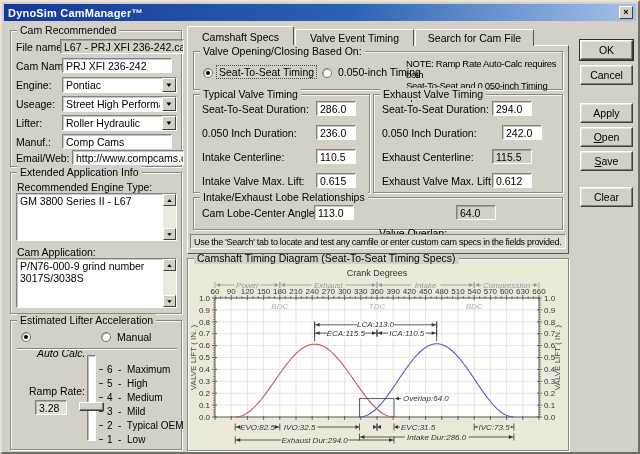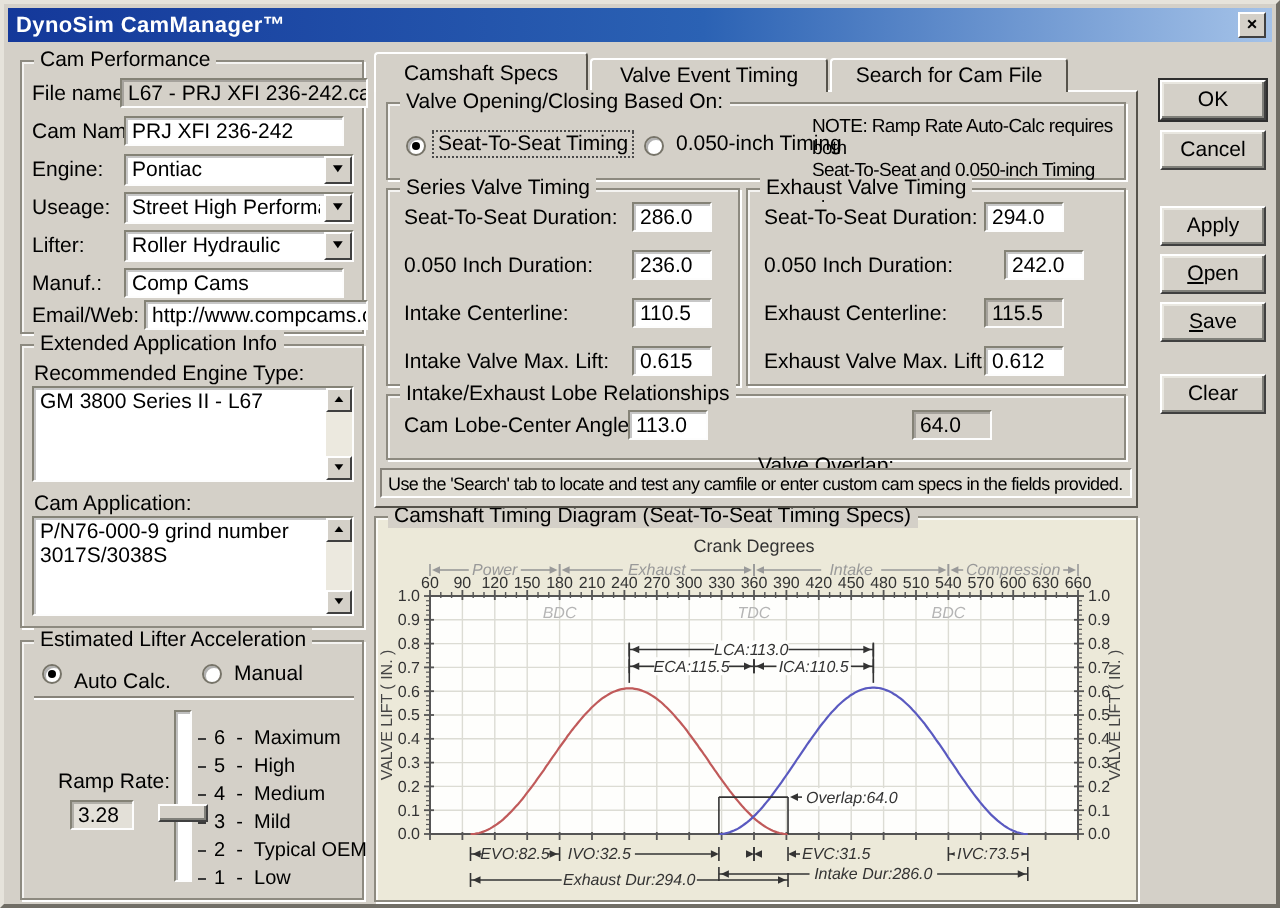--- a/index.html
+++ b/index.html
@@ -80,21 +80,21 @@
 <div id="win">
 
   <div class="titlebar">
     <span class="title">DynoSim CamManager™</span>
     <span class="closebtn">
         <span>×</span>
       </span>
   </div>
 
   <div class="group" style="left:8px;top:28px;width:172px;height:137px;">
-    <span class="legend">Cam Performance</span>
+    <span class="legend">Cam Recommended</span>
     <div class="crow" style="top:8px;">
       <span class="lbl">File name:</span>
       <div class="tbox ro" style="left:44px;width:124px;">L67 - PRJ XFI 236-242.cam</div>
     </div>
     <div class="crow" style="top:27px;">
       <span class="lbl">Cam Name:</span>
       <div class="tbox" style="left:46px;width:110px;">PRJ XFI 236-242</div>
     </div>
     <div class="crow" style="top:46px;">
       <span class="lbl">Engine:</span>
@@ -158,21 +158,21 @@
         <div class="sbbtn bot">
             <i>▼</i>
           </div>
       </div>
     </div>
   </div>
 
   <div class="group" style="left:8px;top:318px;width:172px;height:130px;">
     <span class="legend">Estimated Lifter Acceleration</span>
     <span class="radio checked" style="left:10px;top:11px;"></span>
-    <span class="rlabel" style="left:24px;top:14px;">Auto Calc.</span>
+    <span class="rlabel" style="left:24px;top:26px;font-style:italic;">Auto Calc.</span>
     <span class="radio" style="left:90px;top:11px;"></span>
     <span class="rlabel" style="left:104px;top:10px;">Manual</span>
     <div class="hr" style="left:6px;top:27px;width:160px;"></div>
     <span class="lbl" style="position:absolute;left:18px;top:64px;">Ramp Rate:</span>
     <div class="tbox" style="left:24px;top:79px;width:32px;background:#e3e0d8;">3.28</div>
     <div class="track"></div>
     <div class="thumb"></div>
     <div class="scale">
       <div class="srow">6  -  Maximum</div>
       <div class="srow">5  -  High</div>
@@ -192,21 +192,21 @@
     <span class="legend">Valve Opening/Closing Based On:</span>
     <span class="radio checked" style="left:9px;top:16px;"></span>
     <span class="rlabel focus" style="left:23px;top:14px;">Seat-To-Seat Timing</span>
     <span class="radio" style="left:128px;top:16px;"></span>
     <span class="rlabel" style="left:142px;top:14px;">0.050-inch Timing</span>
     <span class="note" style="left:212px;top:6px;width:154px;">NOTE: Ramp Rate Auto-Calc requires both
 Seat-To-Seat and 0.050-inch Timing specs.</span>
   </div>
 
   <div class="group" style="left:191px;top:92px;width:177px;height:99px;z-index:5;">
-    <span class="legend">Series Valve Timing</span>
+    <span class="legend">Typical Valve Timing</span>
     <div class="irow" style="top:6px;">
       <span class="lbl">Seat-To-Seat Duration:</span>
       <div class="tbox num" style="left:122px;">286.0</div>
     </div>
     <div class="irow" style="top:30px;">
       <span class="lbl">0.050 Inch Duration:</span>
       <div class="tbox num" style="left:122px;">236.0</div>
     </div>
     <div class="irow" style="top:54px;">
       <span class="lbl">Intake Centerline:</span>

